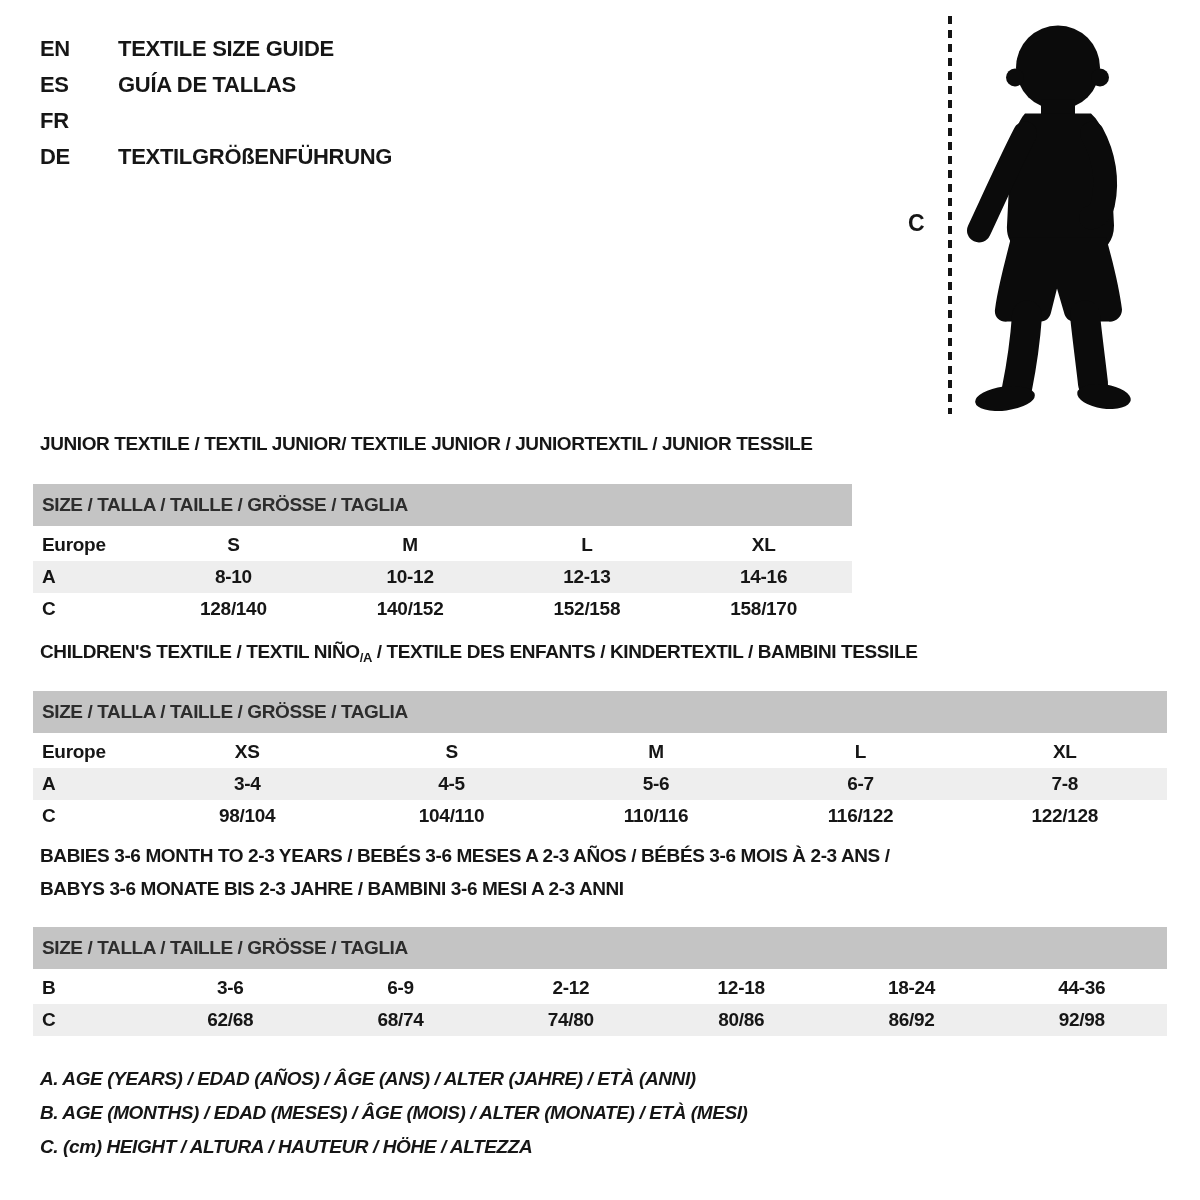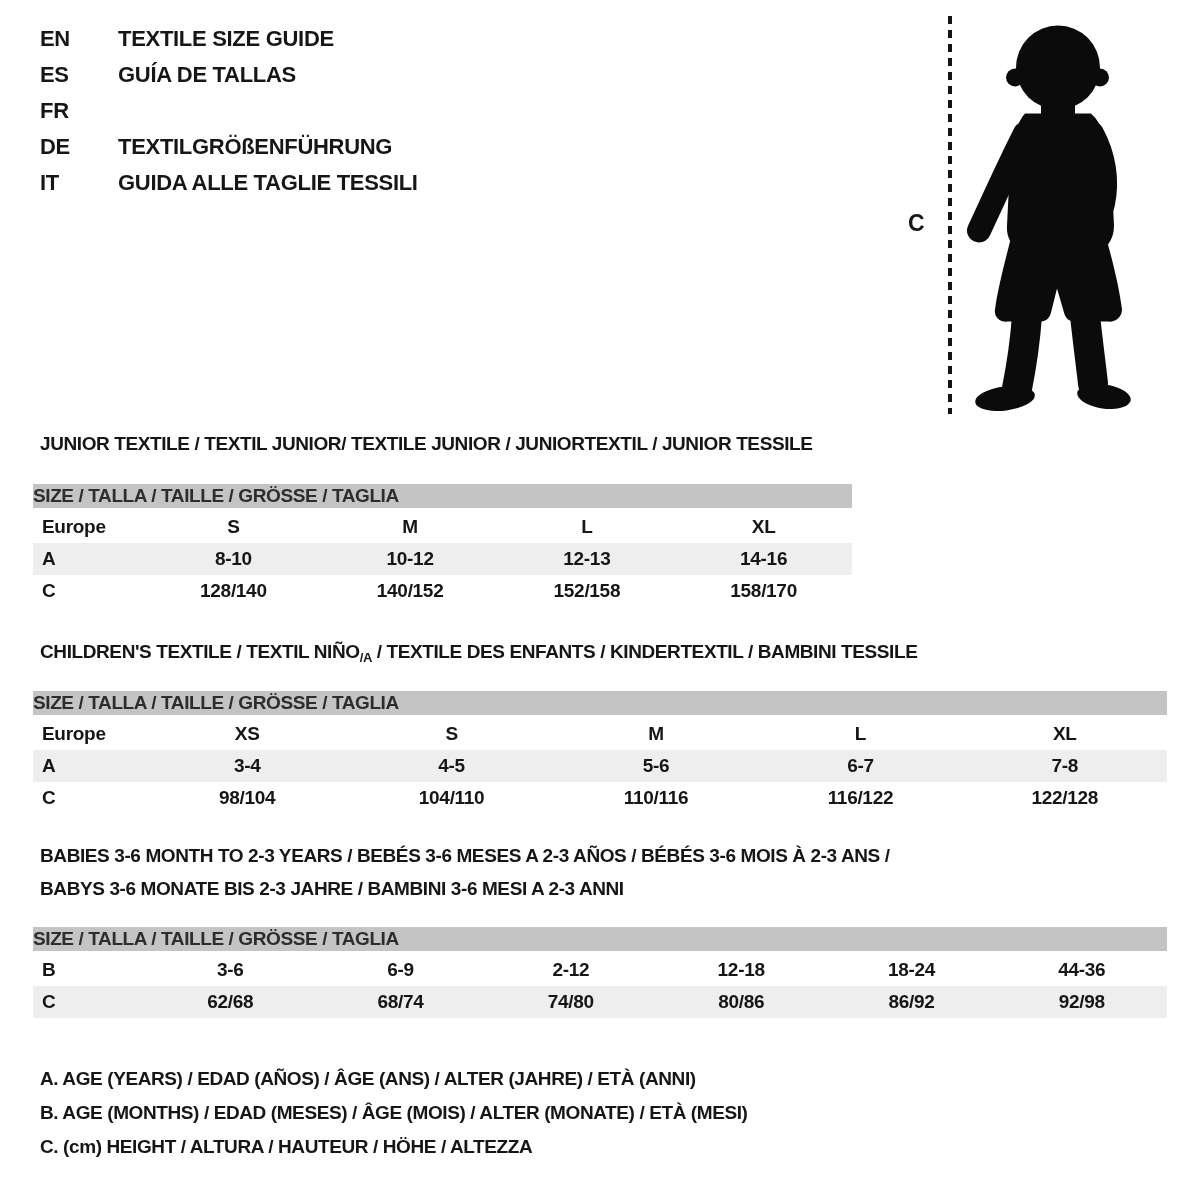--- a/index.html
+++ b/index.html
@@ -5,72 +5,68 @@
   html,body{margin:0;padding:0;}
   body{
     width:1200px;height:1200px;position:relative;
     background:#ffffff;color:#161616;
     font-family:"Liberation Sans", sans-serif;
     font-weight:700;
     overflow:hidden;
   }
   
   .lang-block{position:absolute;left:40px;top:26px;}
-  .lang-row{display:flex;height:36px;align-items:flex-start;}
+  .lang-row{display:flex;height:36px;align-items:flex-end;}
   .lang-code{width:78px;font-size:22px;letter-spacing:-0.3px;}
   .lang-title{font-size:22px;letter-spacing:-0.3px;white-space:nowrap;}
   
   .measure-line{
     position:absolute;left:948px;top:16px;width:4px;height:398px;
     background:repeating-linear-gradient(to bottom,#141414 0 8px,transparent 8px 14px);
   }
   .c-label{position:absolute;left:908px;top:210px;font-size:23px;}
   .silhouette{position:absolute;left:963px;top:14px;width:177px;height:403px;}
   
   .section-title{
     position:absolute;left:40px;font-size:19px;letter-spacing:-0.4px;white-space:nowrap;
   }
   .title-sub{font-size:13px;vertical-align:-4px;}
   .size-table{position:absolute;left:33px;}
   .size-bar{
-    height:24px;background:var(--header-bar,#c4c4c4);color:#2d2d2d;
-    display:flex;align-items:center;
+    height:42px;background:var(--header-bar,#c4c4c4);color:#2d2d2d;
+    display:flex;align-items:center;padding-left:9px;
     font-size:19px;letter-spacing:-0.4px;margin-bottom:3px;
     box-sizing:border-box;
   }
   .trow{display:flex;height:32px;align-items:center;font-size:19px;letter-spacing:-0.3px;}
   .trow.stripe{background:var(--stripe,#eeeeee);}
   .tcell{flex:1;text-align:center;}
   .tcell.label{flex:0 0 112px;text-align:left;padding-left:9px;box-sizing:border-box;}
   
   .legend{position:absolute;left:40px;top:1062px;}
-  .legend-line{height:34px;display:flex;align-items:center;font-size:19px;letter-spacing:-0.4px;white-space:nowrap;}
+  .legend-line{height:34px;display:flex;align-items:center;font-size:19px;letter-spacing:-0.4px;white-space:nowrap;font-style:italic;}
 </style>
 </head>
 <body style="background: rgb(255, 255, 255); color: rgb(22, 22, 22);">
 
 <div class="lang-block">
   <div class="lang-row">
     <span class="lang-code">EN</span>
     <span class="lang-title">TEXTILE SIZE GUIDE</span>
   </div>
   <div class="lang-row">
     <span class="lang-code">ES</span>
     <span class="lang-title">GUÍA DE TALLAS</span>
   </div>
   <div class="lang-row">
     <span class="lang-code">FR</span>
   </div>
   <div class="lang-row">
     <span class="lang-code">DE</span>
     <span class="lang-title">TEXTILGRÖßENFÜHRUNG</span>
-  </div>
-  <div class="lang-row">
-    <span class="lang-code">IT</span>
-    <span class="lang-title">GUIDA ALLE TAGLIE TESSILI</span>
   </div>
 </div>
 
 <div class="measure-line"></div>
 <div class="c-label">C</div>
 <svg class="silhouette" viewBox="0 0 177 400" xmlns="http://www.w3.org/2000/svg">
   <g fill="#0b0b0b" stroke="none">
     <circle cx="95" cy="52" r="42"></circle>
     <circle cx="52" cy="62" r="9"></circle>
     <circle cx="137" cy="62" r="9"></circle>

